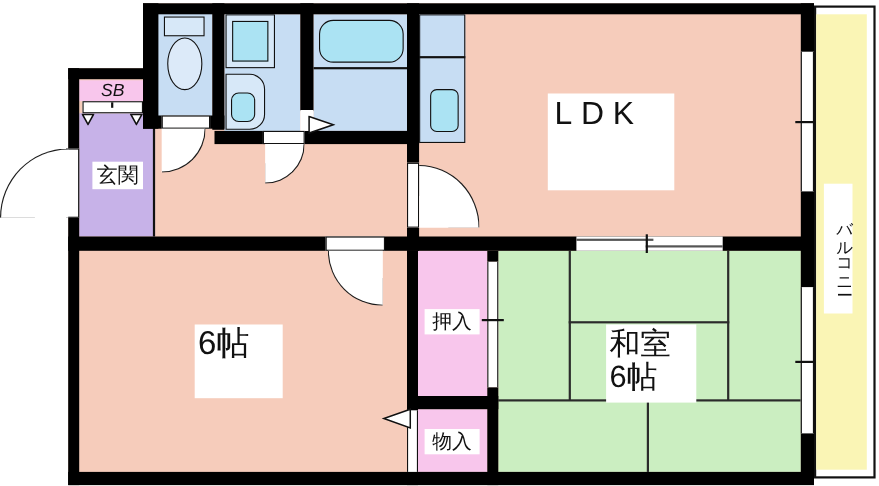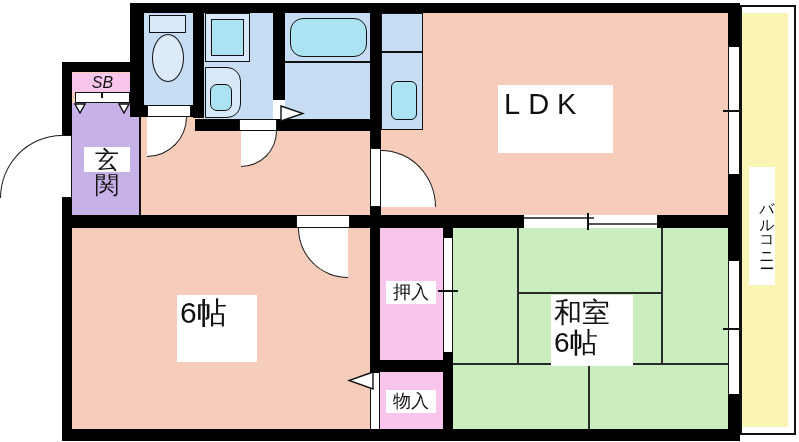--- a/index.html
+++ b/index.html
@@ -131,31 +131,31 @@
 
   <div class="abs fixture" style="left:290px;top:18px;width:77px;height:39px;border-radius:13px;background:var(--fixture-cyan,#ABE3F3);"></div>
   <div class="abs thinline" style="left:285px;top:61px;width:85px;height:2px;"></div>
 
   <div class="abs" style="left:740px;top:5px;width:56px;height:430px;border:2px solid #111;background:#fff;"></div>
   <div class="abs" style="left:742px;top:13px;width:46px;height:414px;background:var(--balcony-yellow,#FAF5B5);"></div>
   <div class="abs label-box v-text" style="left:749px;top:167px;width:26px;height:118px;font-size:15px;text-align:center;">
     <span>バルコニー</span>
   </div>
 
-  <div class="abs label-box big-label" style="left:498px;top:85px;width:115px;height:68px;padding:4px 0 0 6px;">
+  <div class="abs label-box big-label" style="left:498px;top:85px;width:115px;height:88px;padding:4px 0 0 6px;">
     <div style="letter-spacing:8px;">LDK</div>
   </div>
   <div class="abs label-box" style="left:177px;top:295px;width:80px;height:67px;padding:2px 0 0 3px;font-size:30px;">
     <div>6帖</div>
   </div>
   <div class="abs label-box" style="left:551px;top:295px;width:82px;height:71px;padding:3px 0 0 3px;font-size:28px;">
     <div>和室</div>
     <div>6帖</div>
   </div>
-  <div class="abs label-box" style="left:84px;top:147px;width:46px;height:25px;font-size:24px;text-align:center;line-height:25px;">
+  <div class="abs label-box" style="left:84px;top:147px;width:46px;height:25px;font-size:19px;text-align:center;line-height:25px;">
     <span>玄関</span>
   </div>
   <div class="abs label-box" style="left:386px;top:281px;width:50px;height:23px;font-size:18px;text-align:center;line-height:23px;">
     <span>押入</span>
   </div>
   <div class="abs label-box" style="left:386px;top:390px;width:50px;height:23px;font-size:18px;text-align:center;line-height:23px;">
     <span>物入</span>
   </div>
 
 </div>

